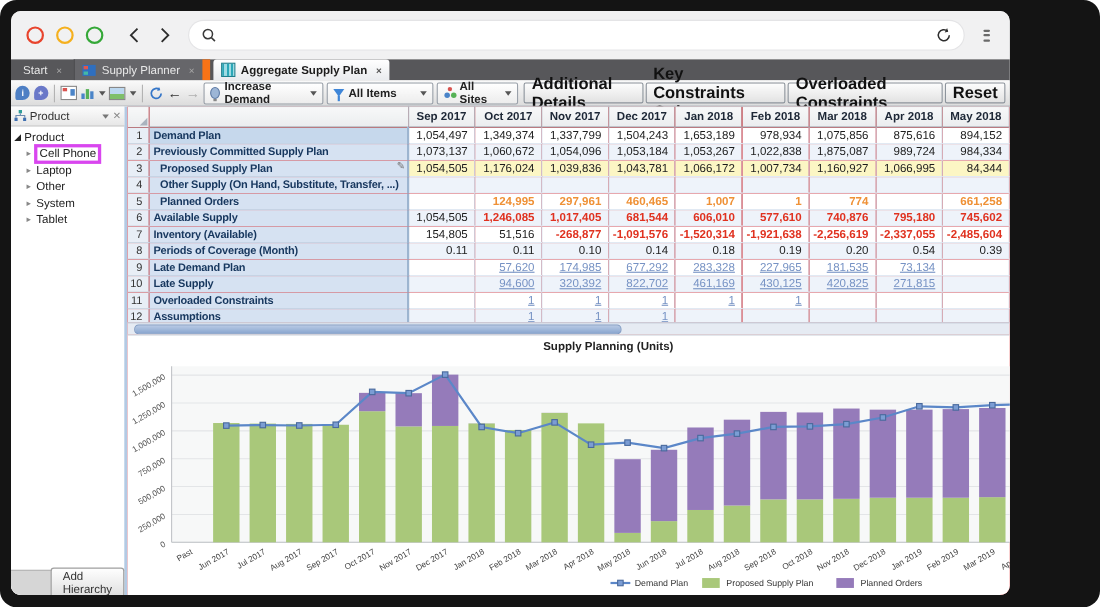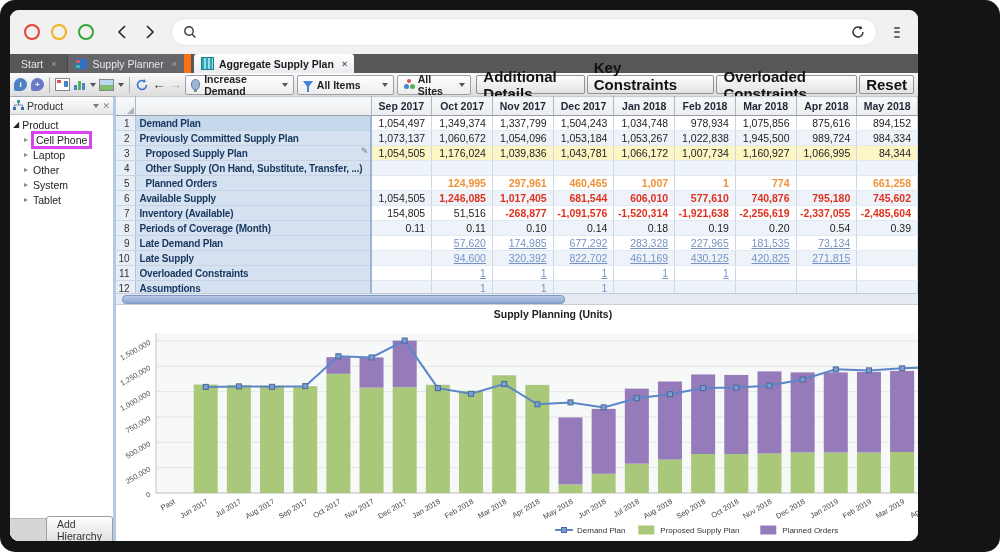--- a/index.html
+++ b/index.html
@@ -283,36 +283,36 @@
                 </tr>
           </thead>
           <tbody>
                 <tr>
                   <td class="num">1</td>
                   <td class="lbl first"><span>Demand Plan</span></td>
                   <td class="val ">1,054,497</td>
                   <td class="val ">1,349,374</td>
                   <td class="val ">1,337,799</td>
                   <td class="val ">1,504,243</td>
-                  <td class="val ">1,034,748</td>
+                  <td class="val ">1,653,189</td>
                   <td class="val ">978,934</td>
                   <td class="val ">1,075,856</td>
                   <td class="val ">875,616</td>
                   <td class="val ">894,152</td>
                 </tr>
                 <tr class="alt">
                   <td class="num">2</td>
                   <td class="lbl"><span>Previously Committed Supply Plan</span></td>
                   <td class="val ">1,073,137</td>
                   <td class="val ">1,060,672</td>
                   <td class="val ">1,054,096</td>
                   <td class="val ">1,053,184</td>
                   <td class="val ">1,053,267</td>
                   <td class="val ">1,022,838</td>
-                  <td class="val ">1,945,500</td>
+                  <td class="val ">1,875,087</td>
                   <td class="val ">989,724</td>
                   <td class="val ">984,334</td>
                 </tr>
                 <tr class="yellow">
                   <td class="num">3</td>
                   <td class="lbl ind"><span>Proposed Supply Plan</span><span class="pencil">✎</span></td>
                   <td class="val ">1,054,505</td>
                   <td class="val ">1,176,024</td>
                   <td class="val ">1,039,836</td>
                   <td class="val ">1,043,781</td>

